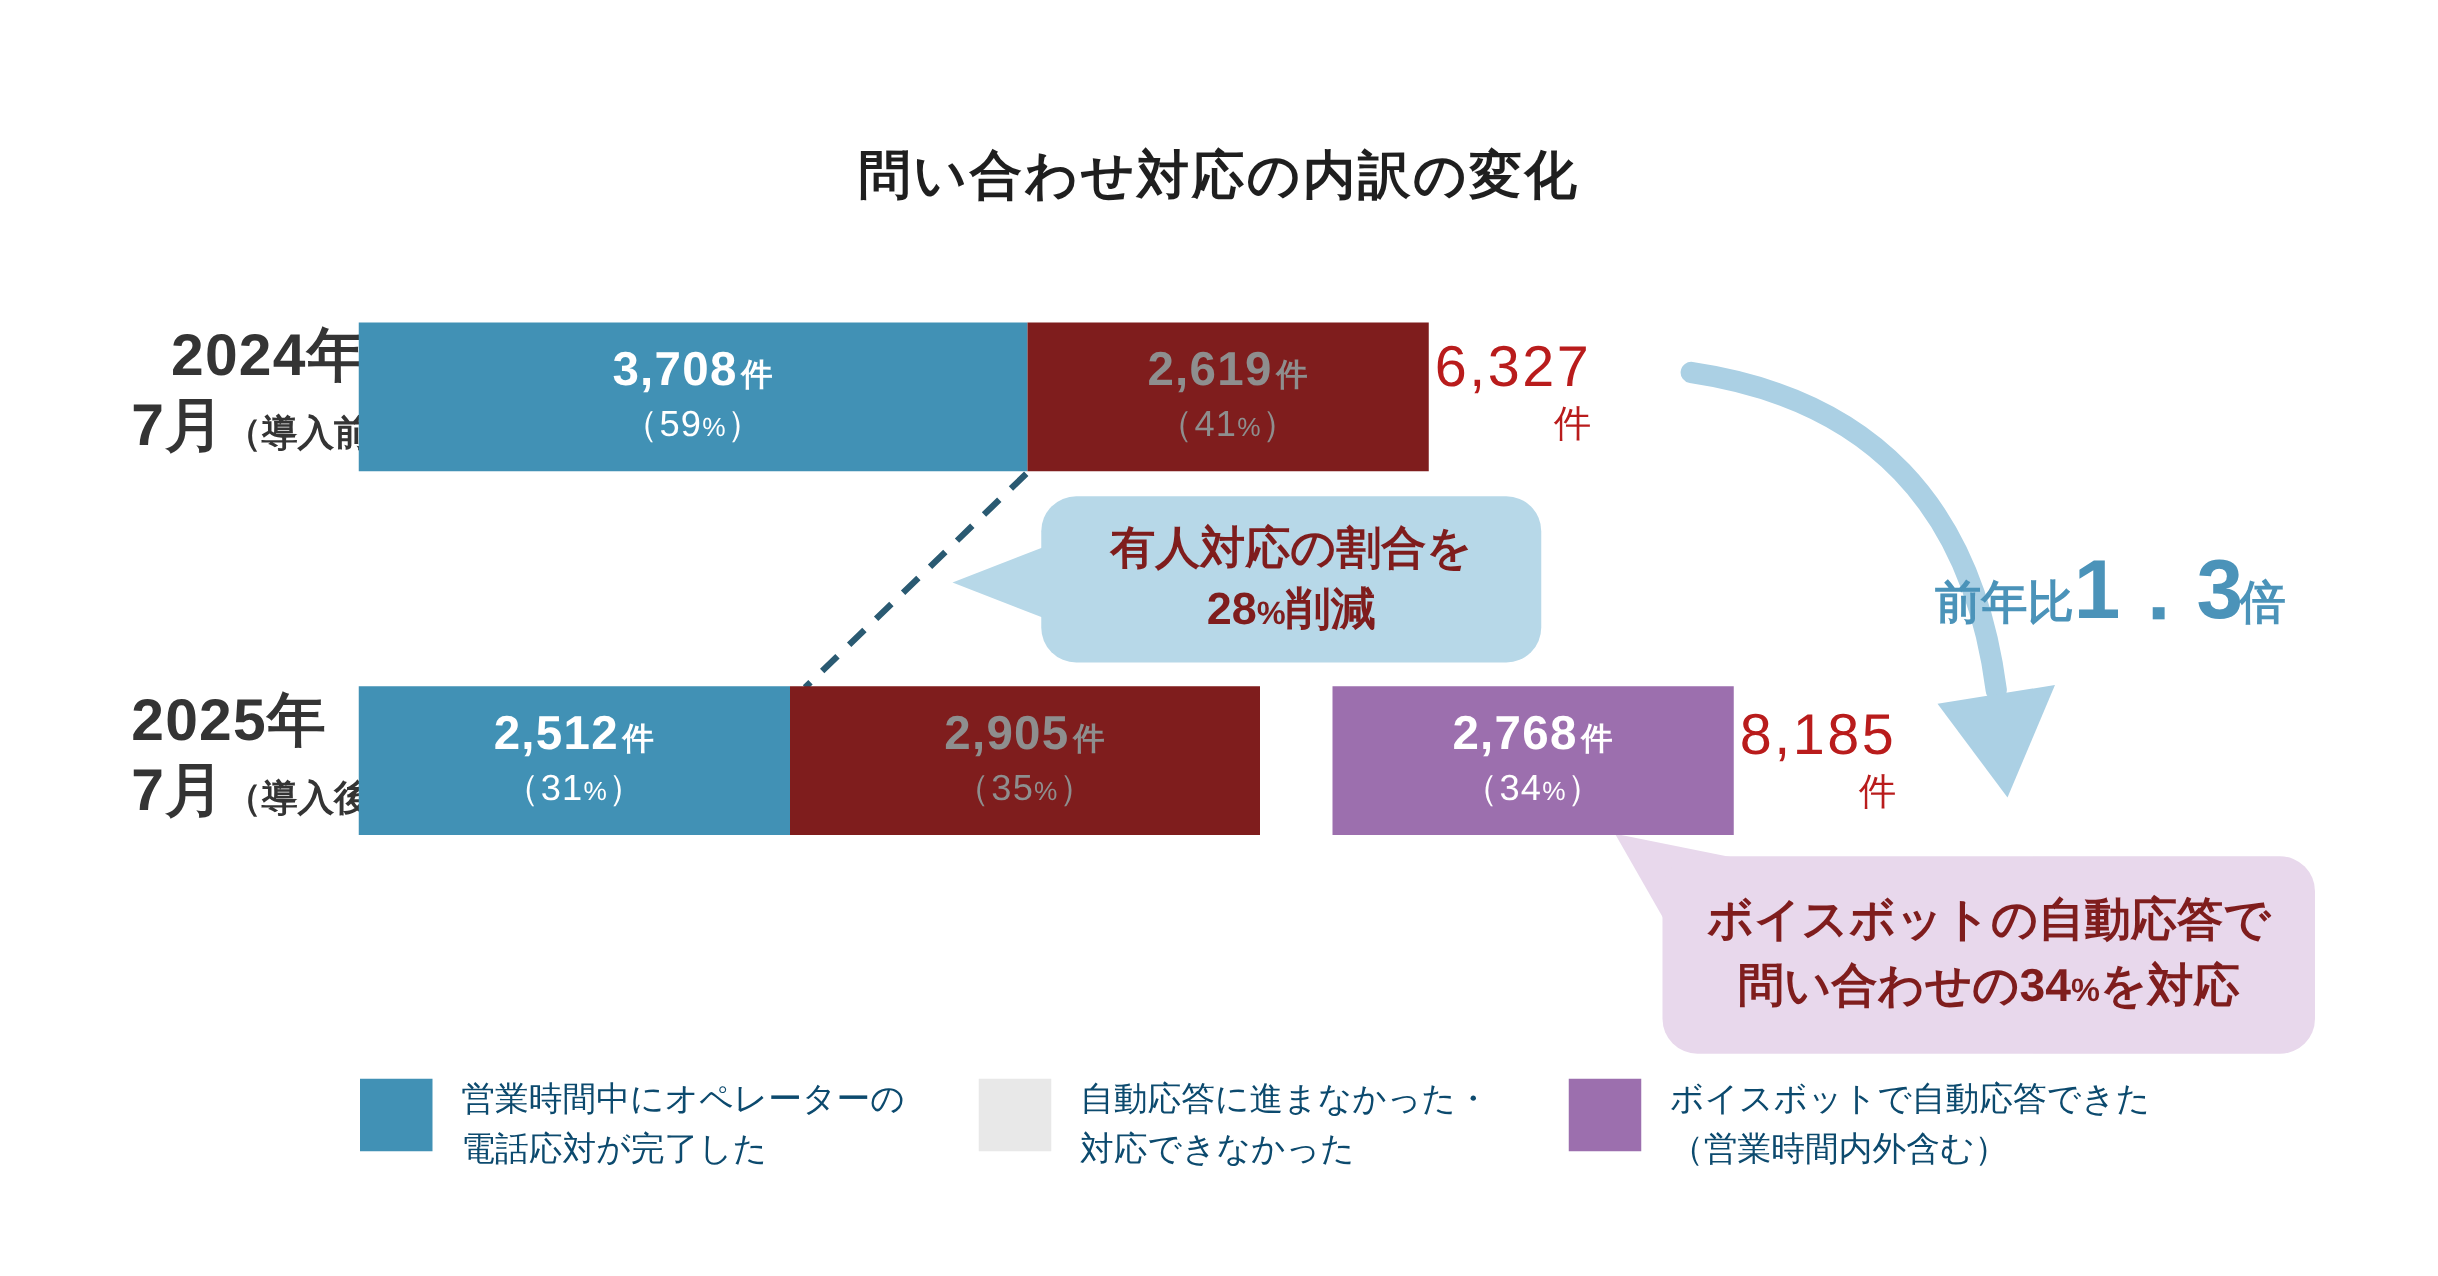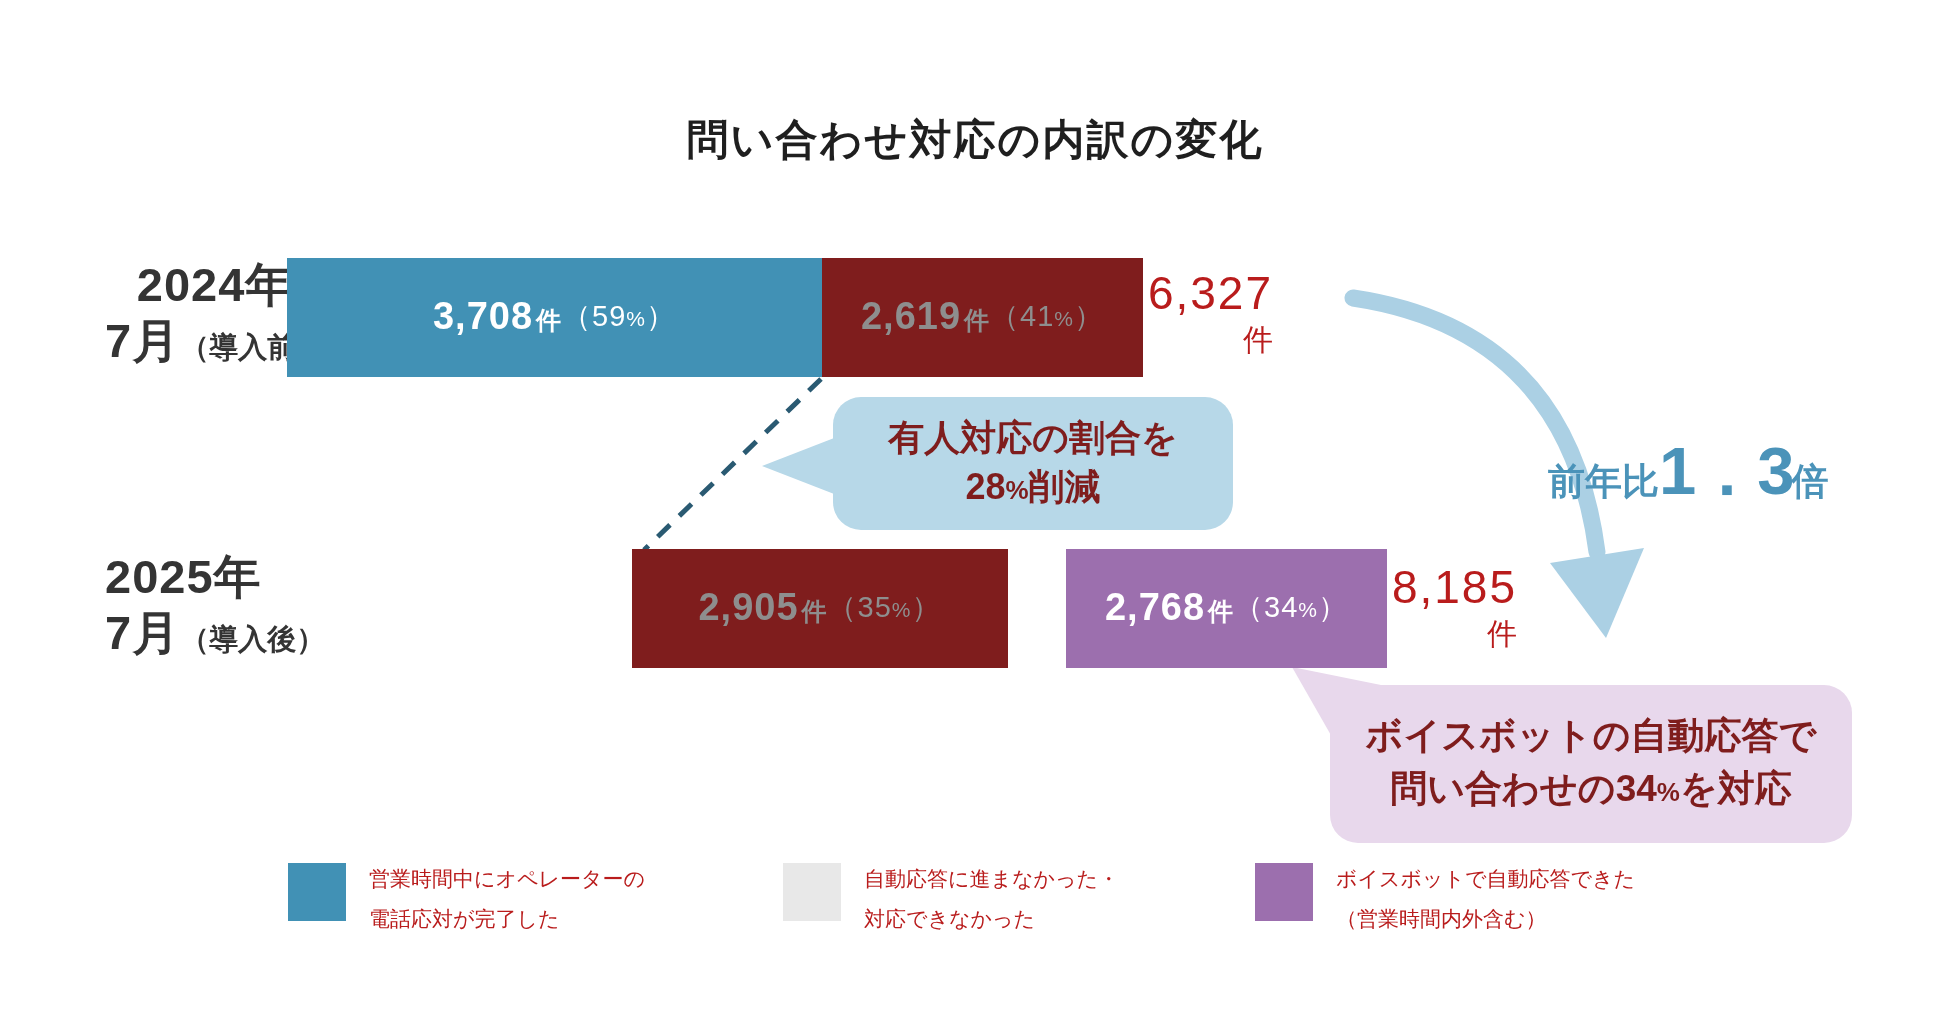--- a/index.html
+++ b/index.html
@@ -14,21 +14,21 @@
     font-size:42px;font-weight:700;color:#1f1f1f;letter-spacing:2px;
   }
 
   .period-label{position:absolute;left:105px;height:119px;display:flex;flex-direction:column;justify-content:center;color:#343434;}
   .period-label .yr{font-size:47px;font-weight:700;line-height:56px;letter-spacing:1px;}
   .period-label .mo-line{font-size:47px;font-weight:700;line-height:56px;letter-spacing:1px;}
   .period-label .phase{font-size:29px;font-weight:700;letter-spacing:0;}
   #label-2024{top:256px;text-align:center;}
   #label-2025{top:548px;}
 
-  .seg{position:absolute;height:119px;display:flex;flex-direction:row;align-items:center;justify-content:center;}
+  .seg{position:absolute;height:119px;display:flex;flex-direction:column;align-items:center;justify-content:center;}
   .seg.blue{background:#4191b5;color:#ffffff;}
   .seg.gray{background:#7f1d1d;color:#8e8e8e;}
   .seg.purple{background:#9c6fae;color:#ffffff;}
   .seg .val{font-size:38px;font-weight:700;letter-spacing:1px;line-height:44px;}
   .seg .val .u{font-size:25px;margin-left:3px;}
   .seg .pct{font-size:29px;font-weight:400;line-height:36px;letter-spacing:1px;}
   .seg .pct .s{font-size:21px;}
 
   .total{position:absolute;text-align:right;color:#b91c1c;}
   .total .num{font-size:46px;font-weight:500;letter-spacing:2px;line-height:50px;}
@@ -46,21 +46,21 @@
 
   .yoy{position:absolute;left:1548px;top:426px;white-space:nowrap;color:#4b93b9;font-weight:700;}
   .yoy .pre,.yoy .suf{font-size:37px;}
   .yoy .big{font-size:67px;letter-spacing:-3px;}
 
   .legend-item{position:absolute;top:863px;display:flex;align-items:flex-start;}
   .legend-swatch{width:58px;height:58px;flex:0 0 auto;}
   .legend-swatch.blue{background:#4191b5;}
   .legend-swatch.gray{background:#e8e8e8;}
   .legend-swatch.purple{background:#9c6fae;}
-  .legend-text{margin-left:23px;font-size:21px;line-height:40px;color:#b91c1c;margin-top:-4px;}
+  .legend-text{margin-left:23px;font-size:27px;line-height:40px;color:#0c4a6e;margin-top:-4px;}
   #legend-operator{left:288px;}
   #legend-unhandled{left:783px;}
   #legend-voicebot{left:1255px;}
 </style>
 </head>
 <body>
 
 <div id="canvas">
 
   <svg id="overlay-svg" viewBox="0 0 1950 1021" aria-hidden="true">
@@ -98,20 +98,24 @@
     <div><span>28</span><span class="sym">%</span><span>削減</span></div>
   </div>
 
   <div class="yoy"><span class="pre">前年比</span><span class="big">1．3</span><span class="suf">倍</span></div>
 
   <div class="period-label" id="label-2025">
     <div class="yr">2025年</div>
     <div class="mo-line"><span>7月</span><span class="phase">（導入後）</span></div>
   </div>
 
+  <div class="seg blue" style="left:287px;top:549px;width:345px;">
+    <div class="val"><span>2,512</span><span class="u">件</span></div>
+    <div class="pct"><span>（</span><span>31</span><span class="s">%</span><span>）</span></div>
+  </div>
 
   <div class="seg gray" style="left:632px;top:549px;width:376px;">
     <div class="val"><span>2,905</span><span class="u">件</span></div>
     <div class="pct"><span>（</span><span>35</span><span class="s">%</span><span>）</span></div>
   </div>
 
   <div class="seg purple" style="left:1066px;top:549px;width:321px;">
     <div class="val"><span>2,768</span><span class="u">件</span></div>
     <div class="pct"><span>（</span><span>34</span><span class="s">%</span><span>）</span></div>
   </div>

